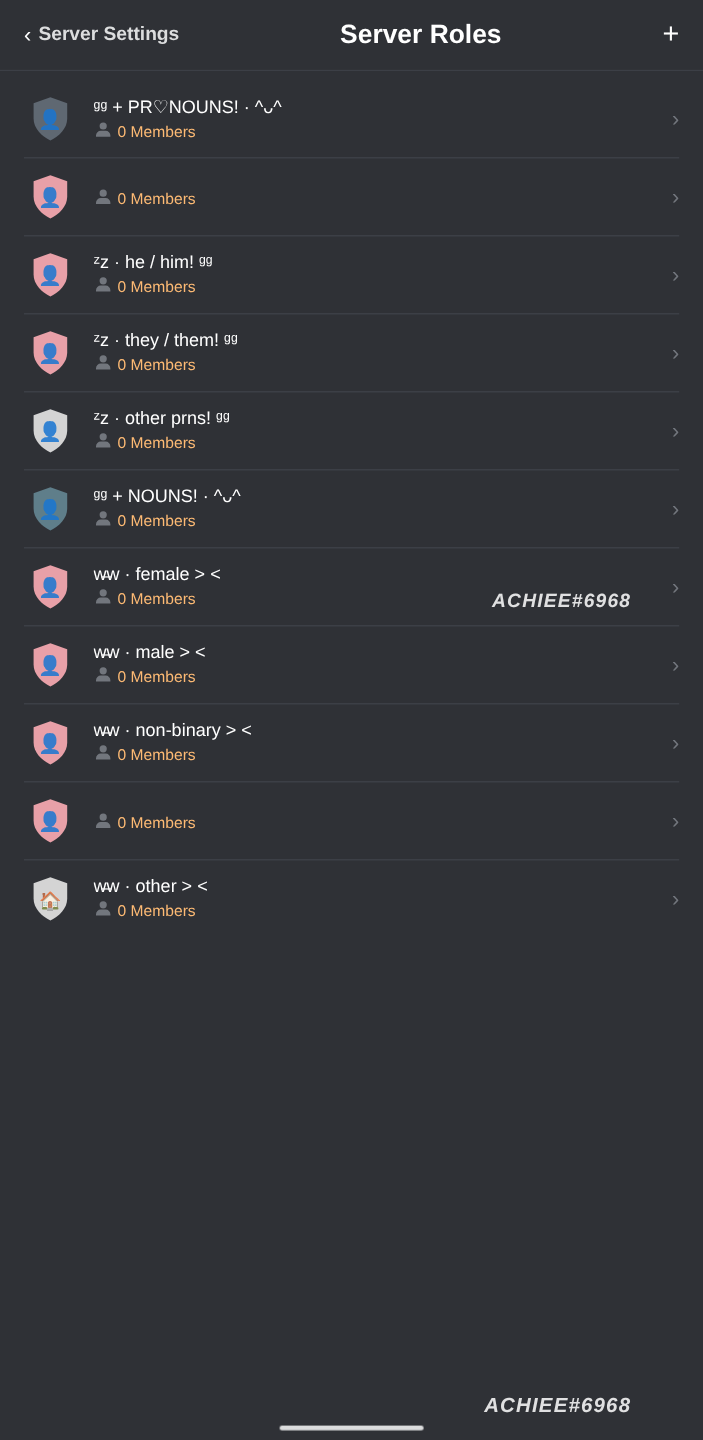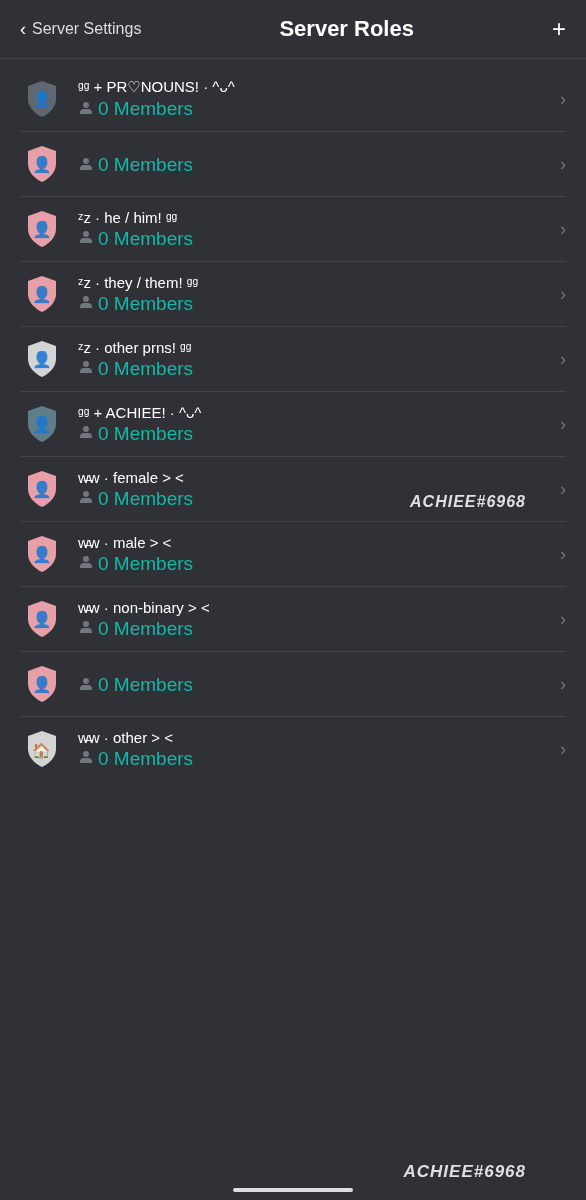--- a/index.html
+++ b/index.html
@@ -28,21 +28,21 @@
       align-items: center;
       gap: 6px;
       color: #fff;
     }
     .header-back-chevron {
       font-size: 18px;
       font-weight: 300;
     }
     .header-back-text {
       font-size: 16px;
-      font-weight: 400;
+      font-weight: 700;
       color: #dcddde;
     }
     .header-title {
       font-size: 22px;
       font-weight: 700;
       color: #ffffff;
     }
     .header-add-btn {
       font-size: 24px;
       color: #ffffff;
@@ -103,22 +103,22 @@
       display: flex;
       align-items: center;
       gap: 4px;
       margin-top: 2px;
     }
     .role-members-icon {
       font-size: 12px;
       color: #72767d;
     }
     .role-members-text {
-      font-size: 19px;
-      color: #14b8a6;
+      font-size: 13px;
+      color: #fdba74;
     }
     .role-chevron {
       font-size: 18px;
       color: #72767d;
       margin-left: 8px;
     }
 
     .role-divider {
       height: 1px;
       background: #40444b;
@@ -261,21 +261,21 @@
     </div>
     <div class="role-divider"></div>
     <div class="role-item">
       <div class="role-shield">
         <svg class="shield-svg" viewBox="0 0 44 44" xmlns="http://www.w3.org/2000/svg">
     <path fill="#5f7e8a" d="M22 4 L36 9 L36 22 C36 30 29 37 22 40 C15 37 8 30 8 22 L8 9 Z"></path>
     <text x="22" y="28" text-anchor="middle" font-size="16" fill="rgba(255,255,255,0.85)" font-family="sans-serif">👤</text>
   </svg>
       </div>
       <div class="role-info">
-        <div class="role-name">ᵍᵍ + ACHIEE! · ^ᴗ^</div>
+        <div class="role-name">ᵍᵍ + NOUNS! · ^ᴗ^</div>
         <div class="role-members">
           <span class="role-members-icon"><svg viewBox="0 0 16 16" width="16" height="16" fill="#72767d" xmlns="http://www.w3.org/2000/svg">
     <path d="M8 8a3 3 0 1 0 0-6 3 3 0 0 0 0 6zm2 1H6a4 4 0 0 0-4 4v1h12v-1a4 4 0 0 0-4-4z"></path>
   </svg></span>
           <span class="role-members-text">0 Members</span>
         </div>
       </div>
       <span class="role-chevron">›</span>
     </div>
     <div class="role-divider"></div>

